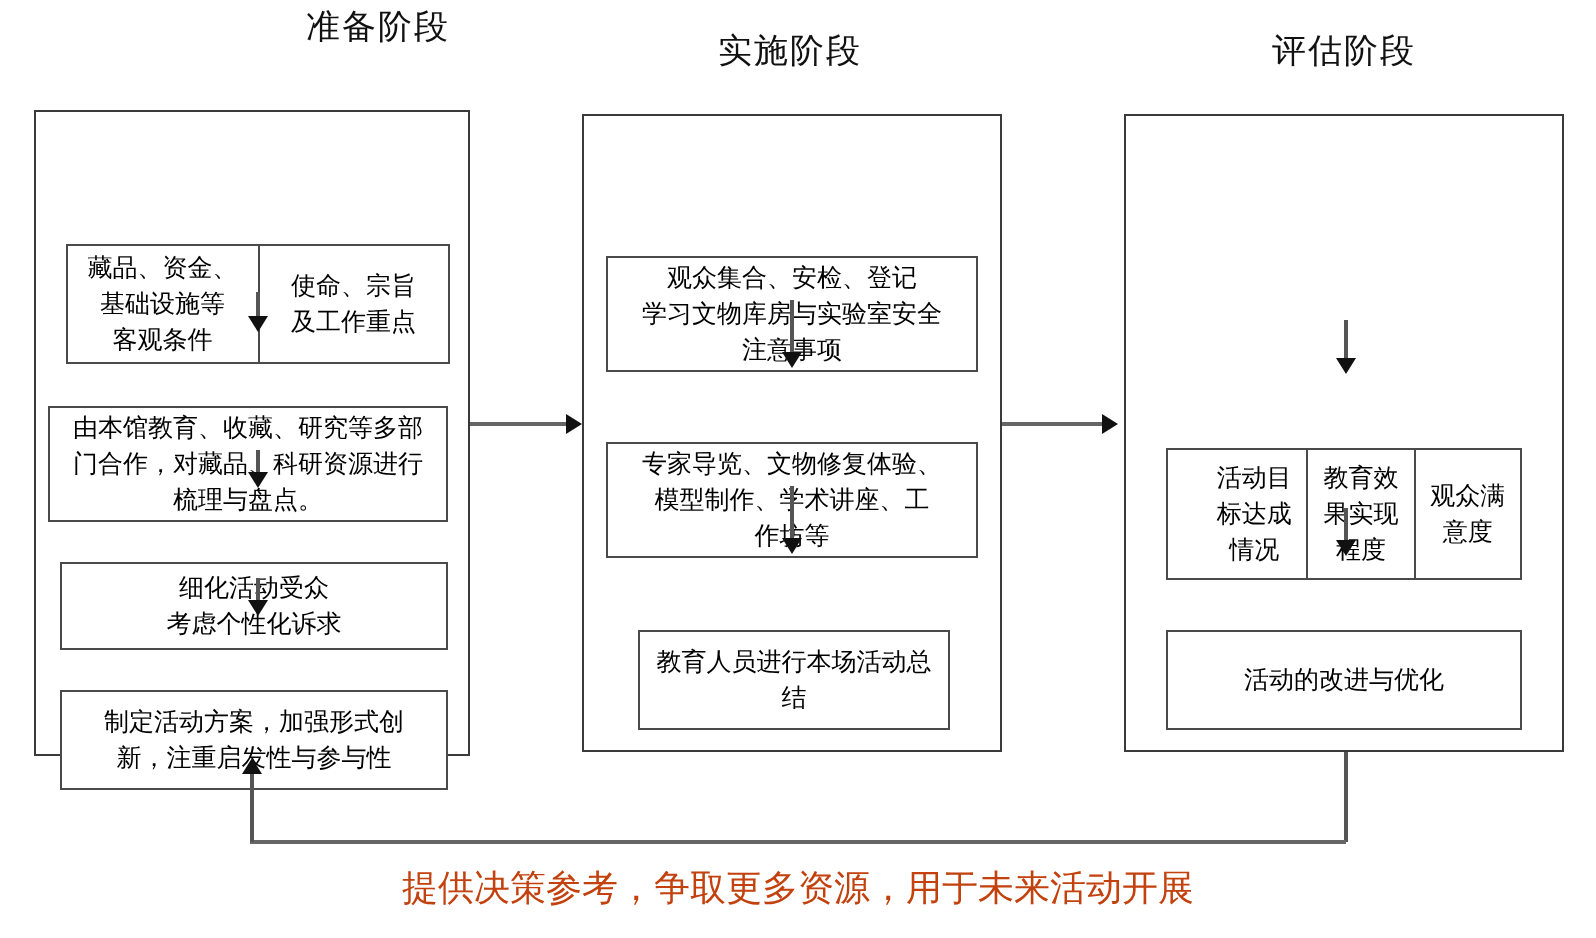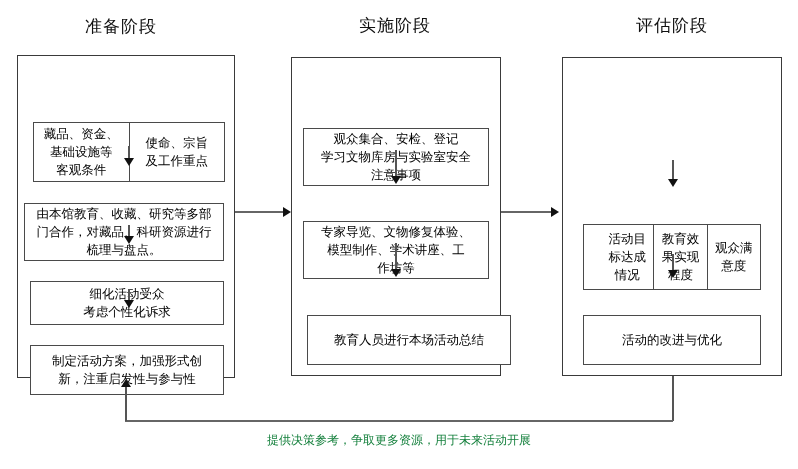--- a/index.html
+++ b/index.html
@@ -95,31 +95,31 @@
     position: absolute;
     width: 0;
     height: 0;
     border-top: 5px solid transparent;
     border-bottom: 5px solid transparent;
     border-left: 8px solid #111111;
   }
   .caption {
     position: absolute;
     text-align: center;
-    font-size: 12px;
-    color: #15803d;
+    font-size: 18px;
+    color: #c2410c;
     white-space: nowrap;
   }
 </style>
 </head>
 <body>
 
 <div id="canvas">
 
-  <div class="col-title" style="left:17px; top:15px; width:208px;">准备阶段</div>
+  <div class="col-title" style="left:17px; top:2px; width:208px;text-align:right;">准备阶段</div>
   <div class="col-title" style="left:291px; top:14px; width:208px;">实施阶段</div>
   <div class="col-title" style="left:562px; top:14px; width:220px;">评估阶段</div>
 
   <div class="phase-container" style="left:17px; top:55px; width:218px; height:323px;"></div>
 
   <div class="node split" style="left:33px; top:86px; width:192px; height:60px;">
     <div class="cell">藏品、资金、<br>基础设施等<br>客观条件</div>
     <div class="cell">使命、宗旨<br>及工作重点</div>
   </div>
   <div class="v-line" style="left:128px; top:146px; height:14px;"></div>
@@ -138,21 +138,21 @@
   <div class="phase-container" style="left:291px; top:57px; width:210px; height:319px;"></div>
 
   <div class="node" style="left:303px; top:92px; width:186px; height:58px;">观众集合、安检、登记<br>学习文物库房与实验室安全<br>注意事项</div>
   <div class="v-line" style="left:395px; top:150px; height:28px;"></div>
   <div class="arrow-down" style="left:391px; top:176px;"></div>
 
   <div class="node" style="left:303px; top:185px; width:186px; height:58px;">专家导览、文物修复体验、<br>模型制作、学术讲座、工<br>作坊等</div>
   <div class="v-line" style="left:395px; top:243px; height:28px;"></div>
   <div class="arrow-down" style="left:391px; top:269px;"></div>
 
-  <div class="node" style="left:307px; top:279px; width:204px; height:50px;">教育人员进行本场活动总结</div>
+  <div class="node" style="left:319px; top:279px; width:156px; height:50px;">教育人员进行本场活动总结</div>
 
   <div class="phase-container" style="left:562px; top:57px; width:220px; height:319px;"></div>
 
   <div class="v-line" style="left:672px; top:160px; height:21px;"></div>
   <div class="arrow-down" style="left:668px; top:179px;"></div>
 
   <div class="node split" style="left:583px; top:188px; width:178px; height:66px;padding-left:17px;">
     <div class="cell">活动目<br>标达成<br>情况</div>
     <div class="cell">教育效<br>果实现<br>程度</div>
     <div class="cell">观众满<br>意度</div>

